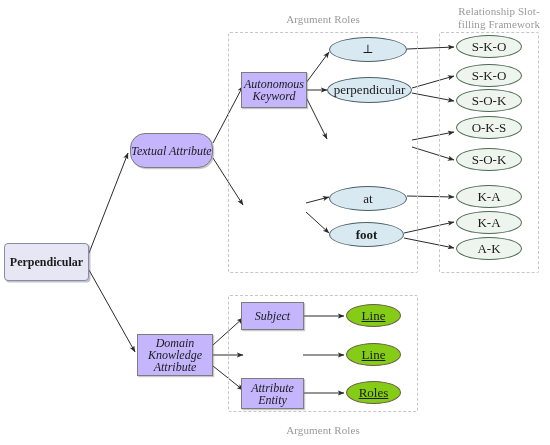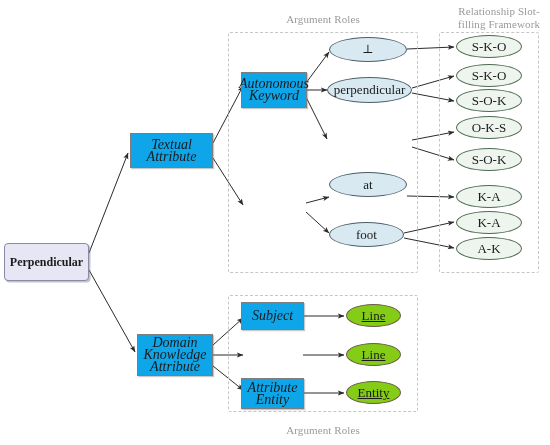--- a/index.html
+++ b/index.html
@@ -17,22 +17,22 @@
     position:absolute;border:1.2px dashed #c6c6c6;border-radius:2px;
     box-sizing:border-box;background:transparent;
   }
 
   .node{
     position:absolute;box-sizing:border-box;display:flex;
     align-items:center;justify-content:center;text-align:center;
     color:#1b1b1b;
   }
   .rect{
-    border:1px solid #7d7d7d;background:#0ea5e9;
-    font-style:italic;font-size:14px;line-height:12px;
+    border:1px solid #7d7d7d;background:#c4b5fd;
+    font-style:italic;font-size:12px;line-height:12px;
     box-shadow:1.2px 1.2px 0 rgba(120,120,120,.40);
   }
   .root{
     border:1px solid #8a8aa8;border-radius:4px;background:#e6e6f4;
     font-weight:bold;font-style:normal;font-size:12px;
     box-shadow:1.5px 1.5px 0 rgba(120,120,140,.45);
   }
   .ell{
     border:1px solid #4f5f66;border-radius:50%;
     font-size:13px;line-height:11.5px;font-style:normal;
@@ -91,38 +91,38 @@
   <div class="dashbox" style="left:228px;top:32px;width:190px;height:241px;"></div>
 
   <div class="grp-title" style="left:447px;top:5px;width:104px;">Relationship Slot-filling Framework</div>
   <div class="dashbox" style="left:439px;top:32px;width:100px;height:241px;"></div>
 
   <div class="dashbox" style="left:228px;top:295px;width:190px;height:117px;"></div>
   <div class="grp-title" style="left:258px;top:424px;width:130px;">Argument Roles</div>
 
   <div class="node root" style="left:4px;top:243px;width:85px;height:38px;">Perpendicular</div>
 
-  <div class="node rect" style="left:130px;top:133px;width:83px;height:35px;">Textual Attribute</div>
+  <div class="node rect" style="left:130px;top:133px;width:83px;height:35px;border-radius:15px;">Textual Attribute</div>
   <div class="node rect" style="left:137px;top:334px;width:76px;height:42px;">Domain Knowledge Attribute</div>
 
   <div class="node rect" style="left:241px;top:72px;width:66px;height:36px;">Autonomous Keyword</div>
   <div class="node rect" style="left:241px;top:302px;width:63px;height:28px;">Subject</div>
   <div class="node rect" style="left:241px;top:378px;width:63px;height:31px;">Attribute Entity</div>
 
   <div class="node ell ell-blue sym" style="left:329px;top:37px;width:78px;height:25px;">⊥</div>
   <div class="node ell ell-blue" style="left:327px;top:77px;width:85px;height:26px;">perpendicular</div>
-  <div class="node ell ell-blue" style="left:329px;top:172px;width:78px;height:25px;">at</div>
-  <div class="node ell ell-blue" style="left:329px;top:222px;width:75px;height:25px;">foot</div>
+  <div class="node ell ell-blue" style="left:329px;top:186px;width:78px;height:25px;">at</div>
+  <div class="node ell ell-blue" style="left:329px;top:222px;width:75px;height:25px;font-weight:bold;">foot</div>
 
   <div class="node ell ell-green" style="left:456px;top:35px;width:66px;height:23px;">S-K-O</div>
   <div class="node ell ell-green" style="left:456px;top:64px;width:66px;height:23px;">S-K-O</div>
   <div class="node ell ell-green" style="left:456px;top:89px;width:66px;height:23px;">S-O-K</div>
   <div class="node ell ell-green" style="left:456px;top:116px;width:66px;height:23px;">O-K-S</div>
   <div class="node ell ell-green" style="left:456px;top:148px;width:66px;height:23px;">S-O-K</div>
   <div class="node ell ell-green" style="left:456px;top:185px;width:66px;height:23px;">K-A</div>
   <div class="node ell ell-green" style="left:456px;top:211px;width:66px;height:23px;">K-A</div>
   <div class="node ell ell-green" style="left:456px;top:237px;width:66px;height:23px;">A-K</div>
 
   <div class="node ell ell-peach" style="left:346px;top:304px;width:55px;height:23px;">Line</div>
   <div class="node ell ell-peach" style="left:346px;top:343px;width:55px;height:23px;">Line</div>
-  <div class="node ell ell-peach" style="left:346px;top:381px;width:55px;height:23px;">Entity</div>
+  <div class="node ell ell-peach" style="left:346px;top:381px;width:55px;height:23px;">Roles</div>
 
 </div>
 
 </body></html>

